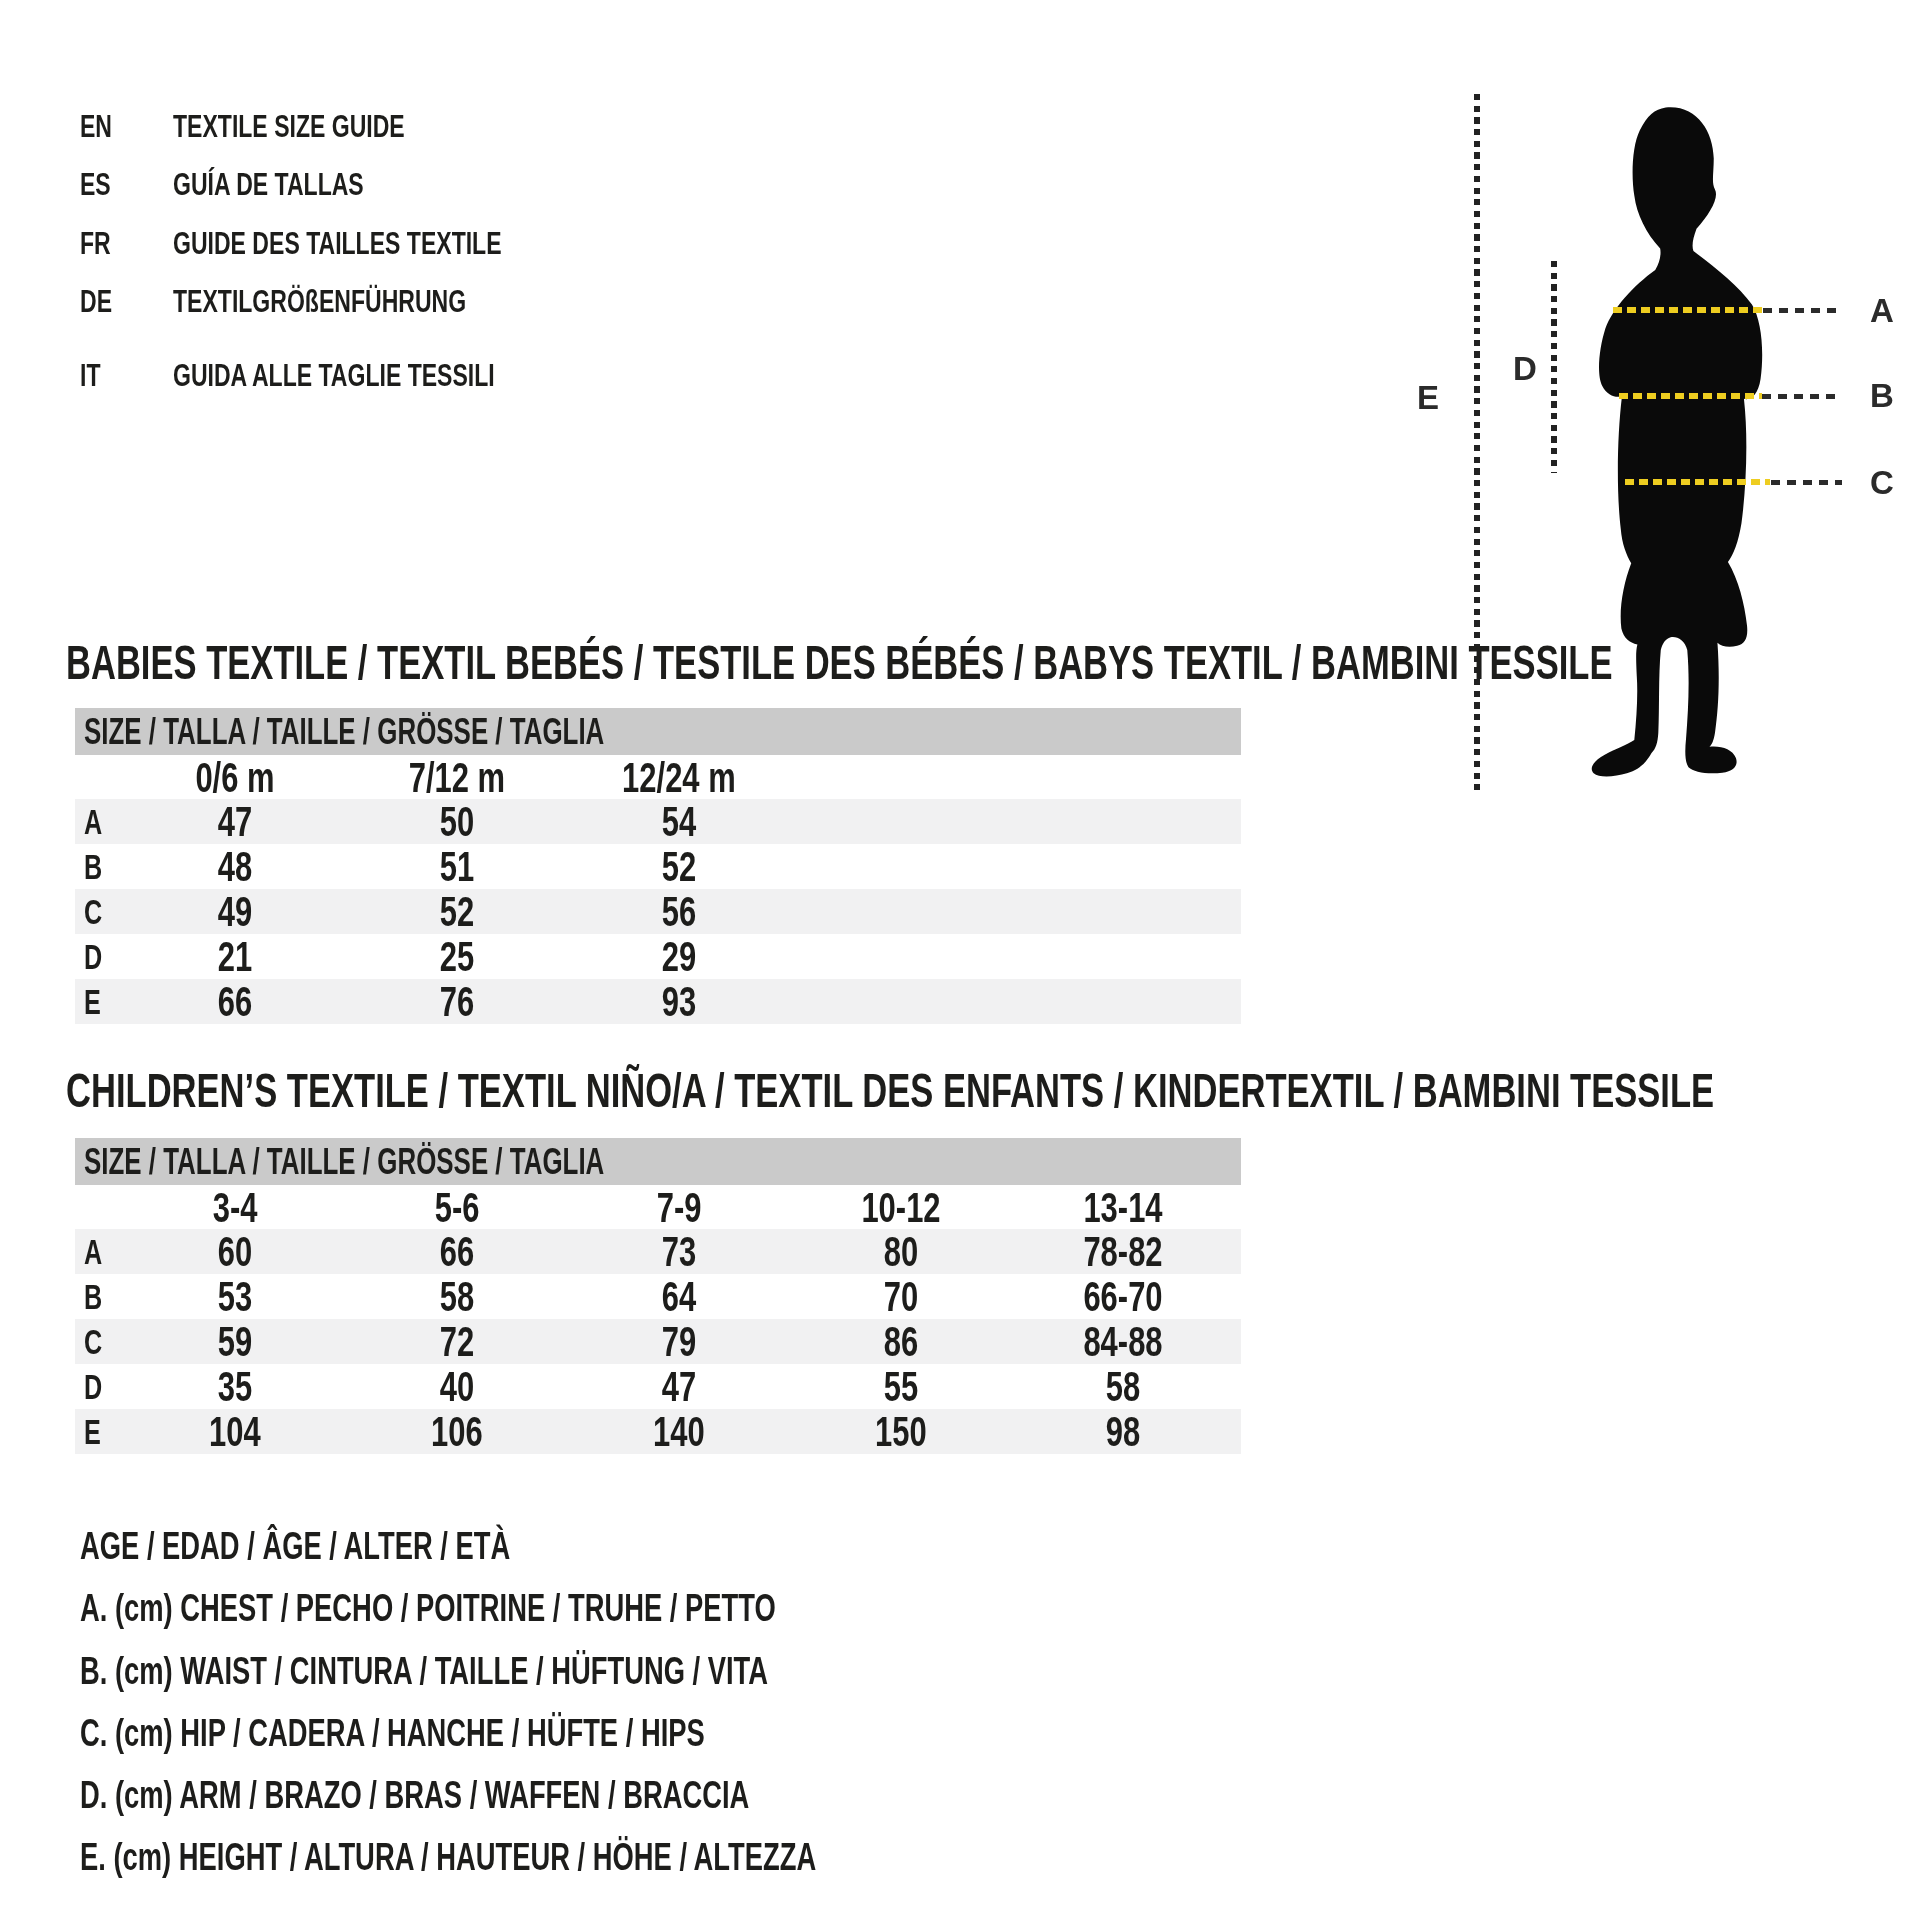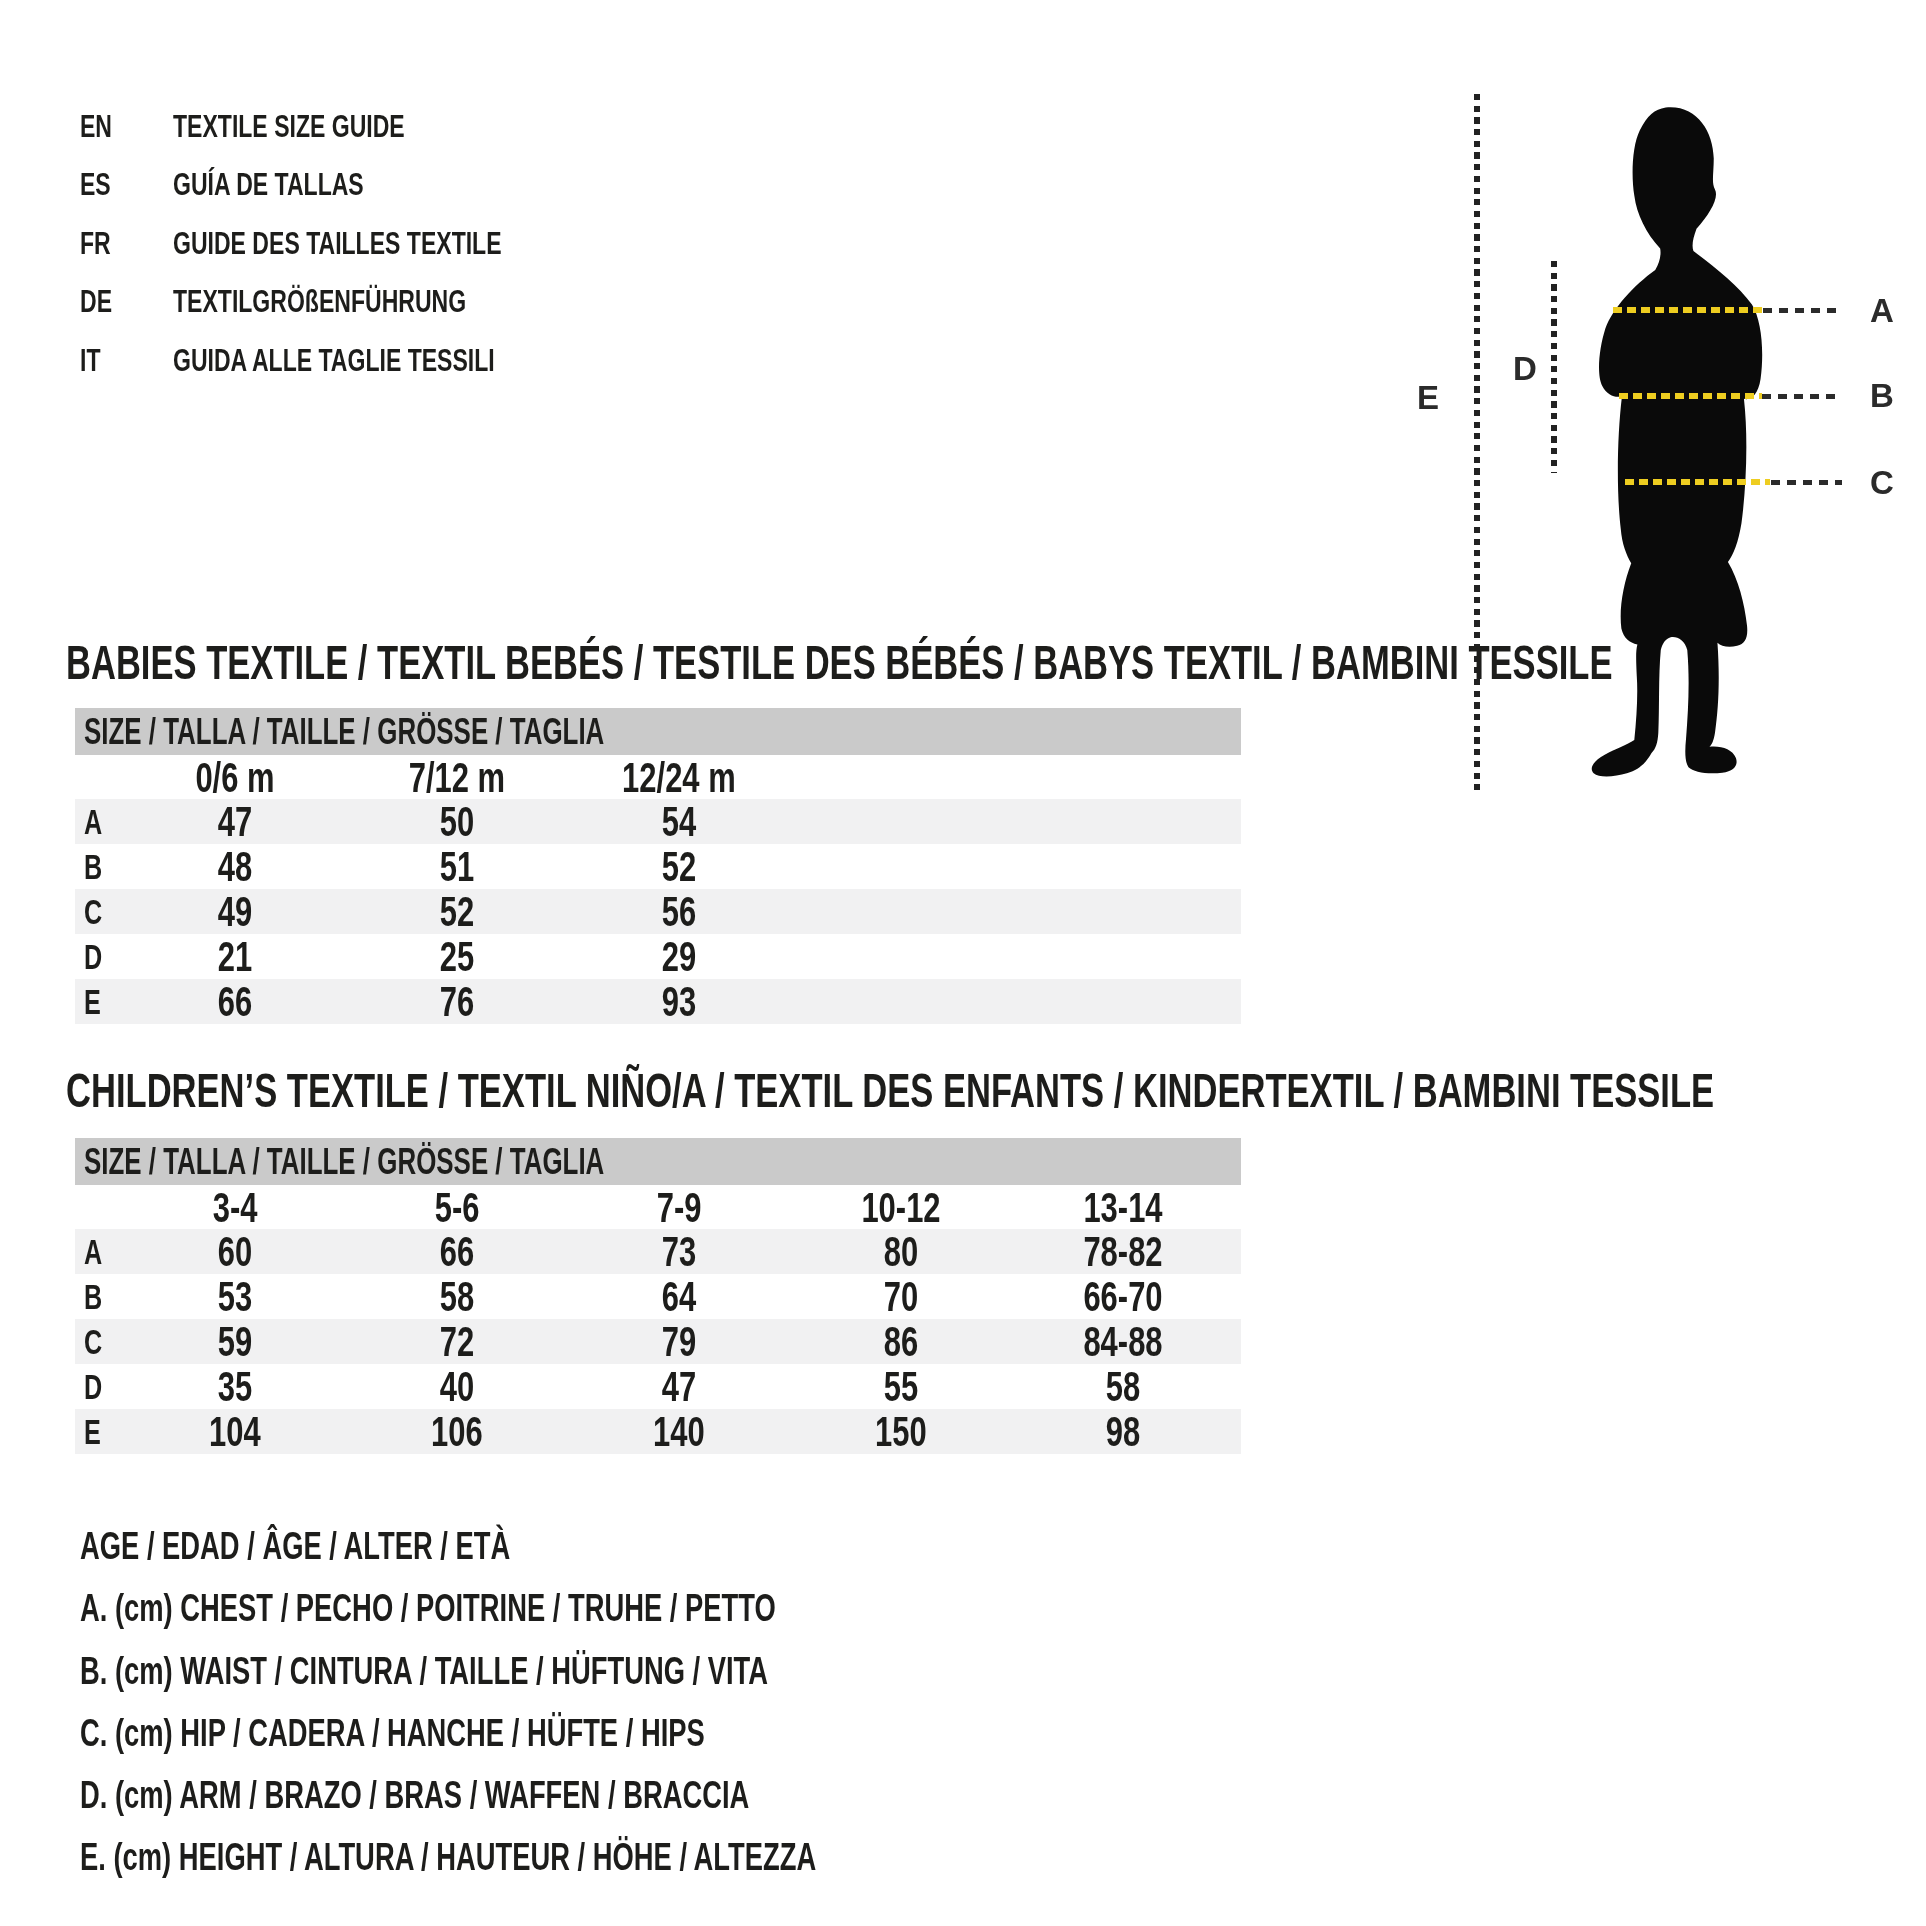--- a/index.html
+++ b/index.html
@@ -53,21 +53,21 @@
     <span class="lang-title"><span class="cd">GUÍA DE TALLAS</span></span>
   </div>
   <div class="lang-row" style="top:214px;">
     <span class="lang-code"><span class="cd">FR</span></span>
     <span class="lang-title"><span class="cd">GUIDE DES TAILLES TEXTILE</span></span>
   </div>
   <div class="lang-row" style="top:272px;padding-left:35px;">
     <span class="lang-code"><span class="cd">DE</span></span>
     <span class="lang-title"><span class="cd">TEXTILGRÖßENFÜHRUNG</span></span>
   </div>
-  <div class="lang-row" style="top:331px;padding-left:12px;">
+  <div class="lang-row" style="top:346px;padding-left:12px;">
     <span class="lang-code"><span class="cd">IT</span></span>
     <span class="lang-title"><span class="cd">GUIDA ALLE TAGLIE TESSILI</span></span>
   </div>
 </div>
 
 <div>
   <svg class="abs" style="left:1553px;top:92px;" width="271" height="690" viewBox="0 0 440 1120" aria-hidden="true">
     <path fill="#0a0a0a" d="
       M 183 25
       C 232 20 260 62 261 108

